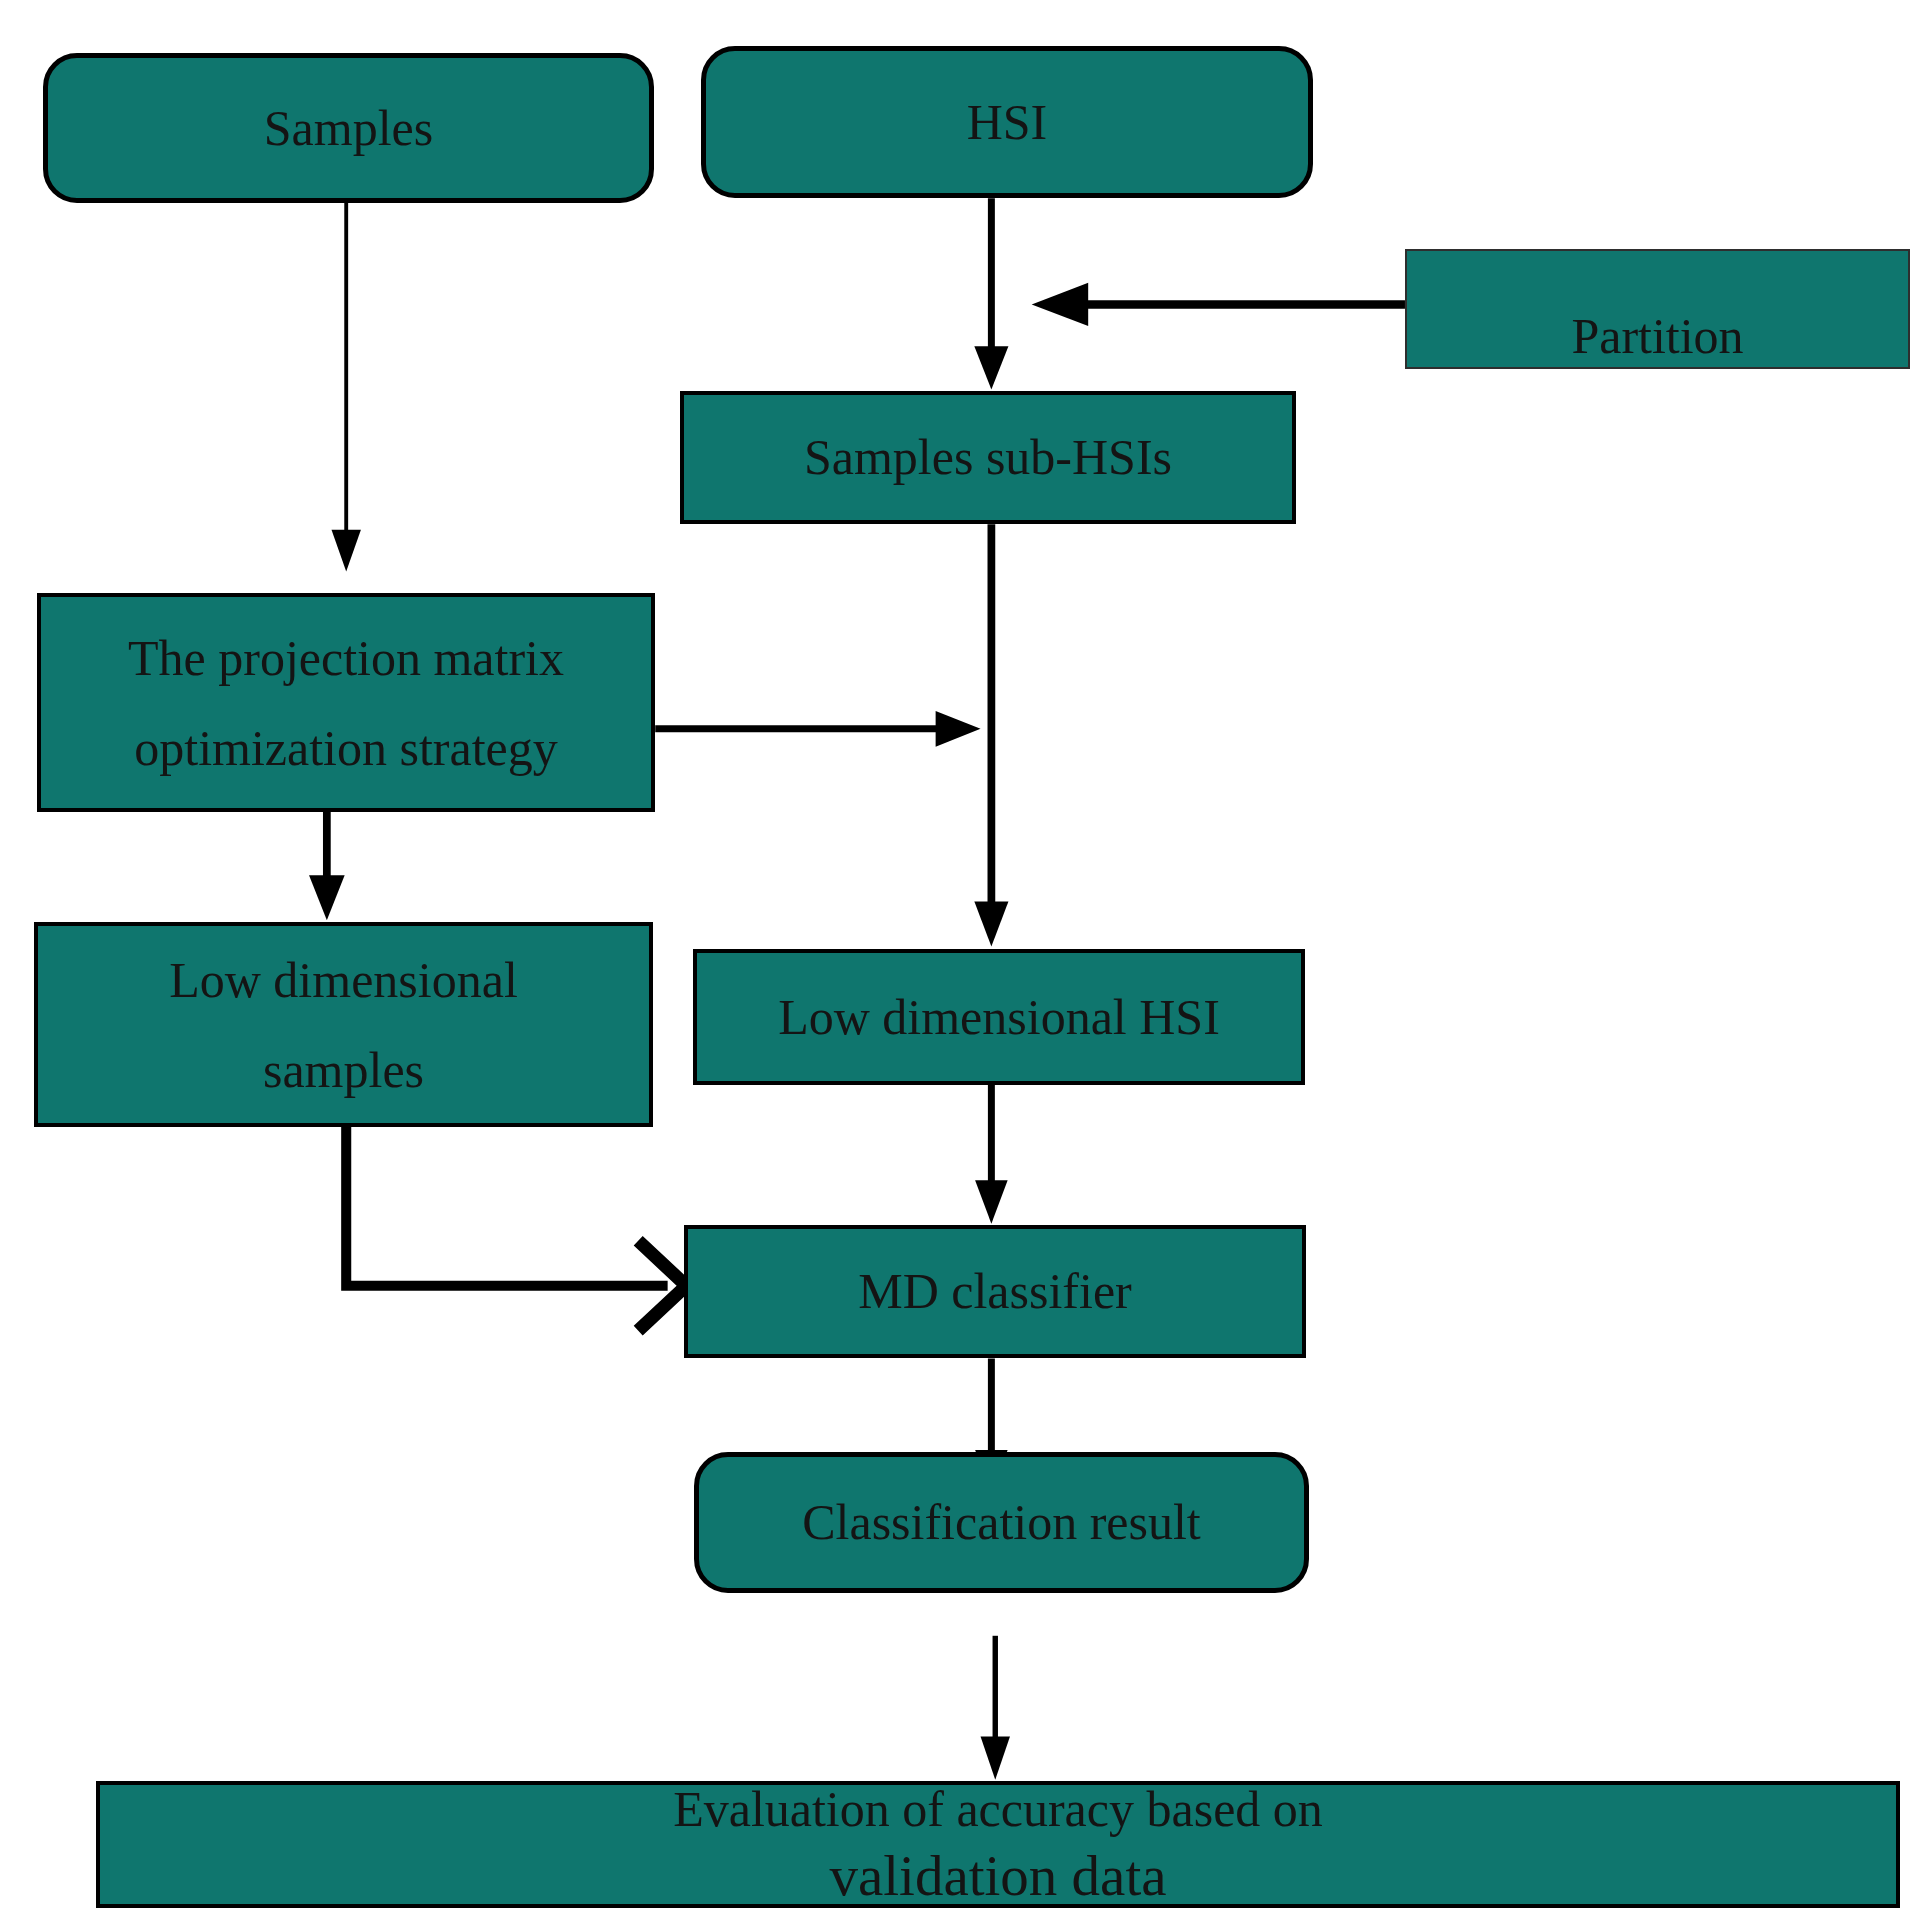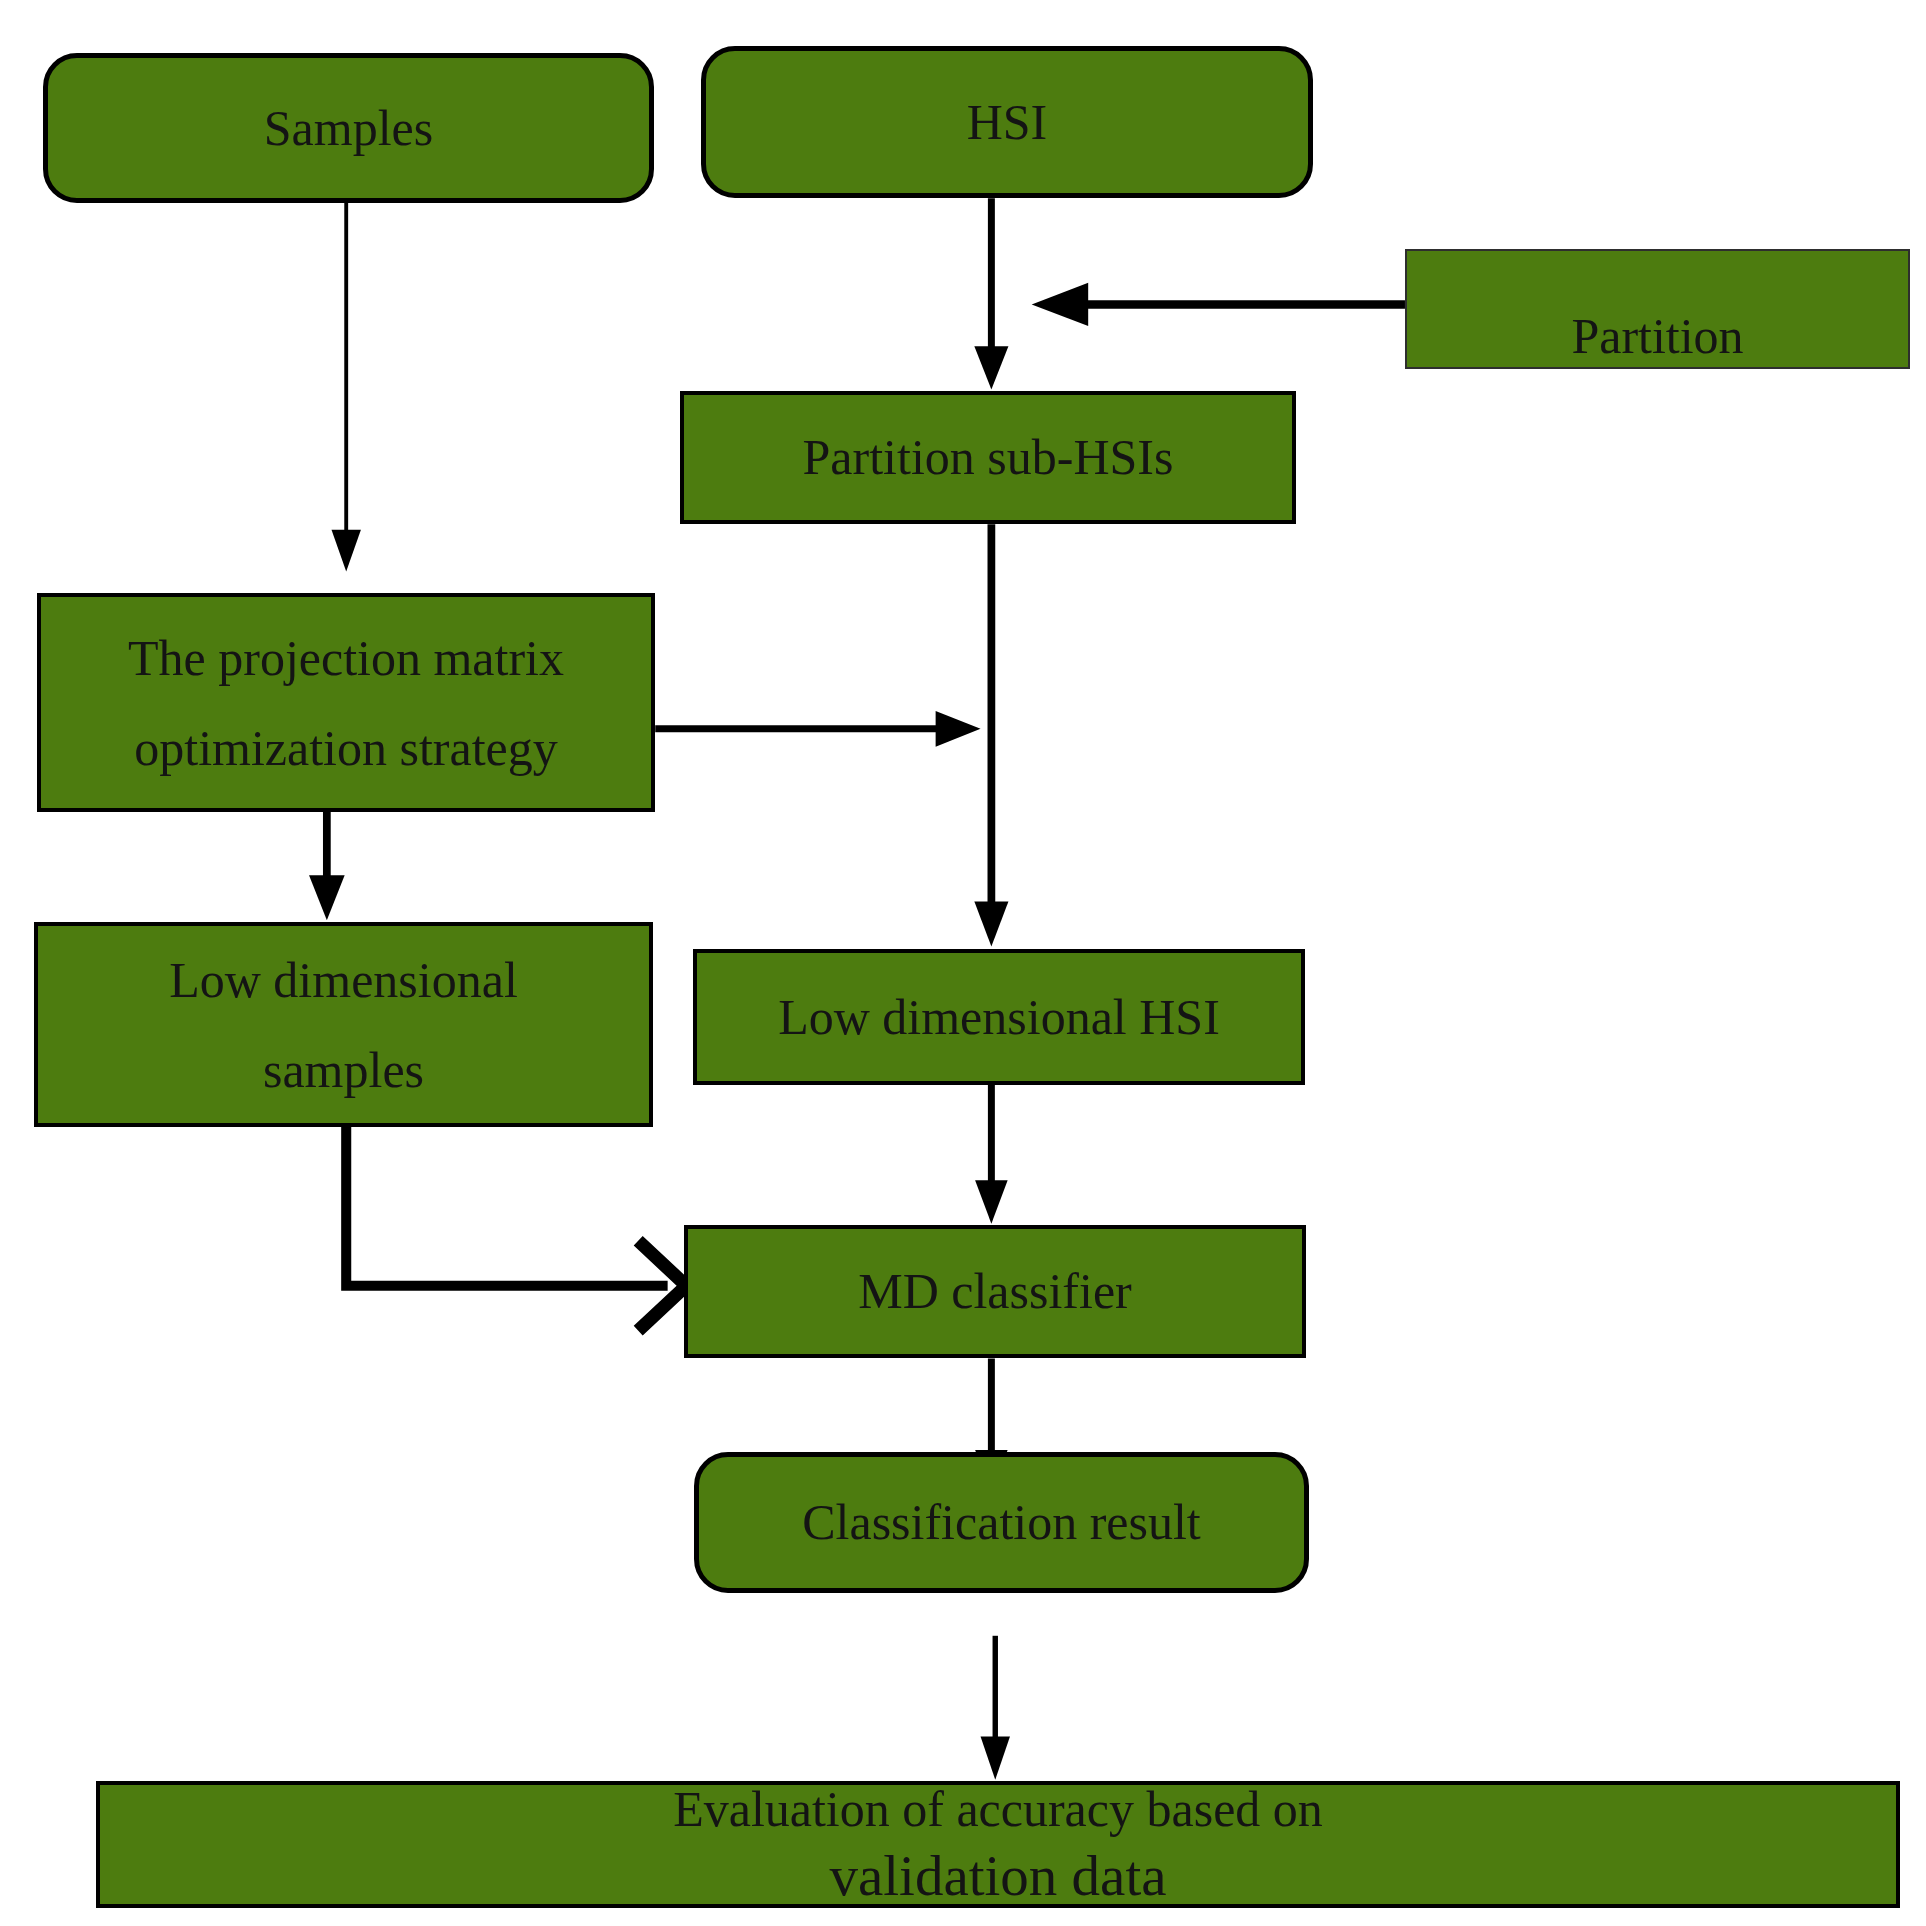--- a/index.html
+++ b/index.html
@@ -19,21 +19,21 @@
   .edges-layer {
     position: absolute;
     left: 0;
     top: 0;
     width: 1927px;
     height: 1927px;
   }
   .node {
     position: absolute;
     box-sizing: border-box;
-    background: #4d7c0f;
+    background: #0f766e;
     border: 4.6px solid #000000;
     display: flex;
     flex-direction: column;
     align-items: center;
     justify-content: center;
     text-align: center;
     font-size: 50px;
     line-height: 1.25;
   }
   .node .label { display: block; }
@@ -137,21 +137,21 @@
 
   <div class="node rounded" id="node-hsi">
     <span class="label">HSI</span>
   </div>
 
   <div class="node" id="node-partition">
     <span class="label">Partition</span>
   </div>
 
   <div class="node" id="node-multiple-sub-hsis">
-    <span class="label">Partition sub-HSIs</span>
+    <span class="label">Samples sub-HSIs</span>
   </div>
 
   <div class="node two-line" id="node-projection-matrix">
     <span class="label">The projection matrix</span>
     <span class="label">optimization strategy</span>
   </div>
 
   <div class="node two-line" id="node-low-dimensional-samples">
     <span class="label">Low dimensional</span>
     <span class="label">samples</span>

